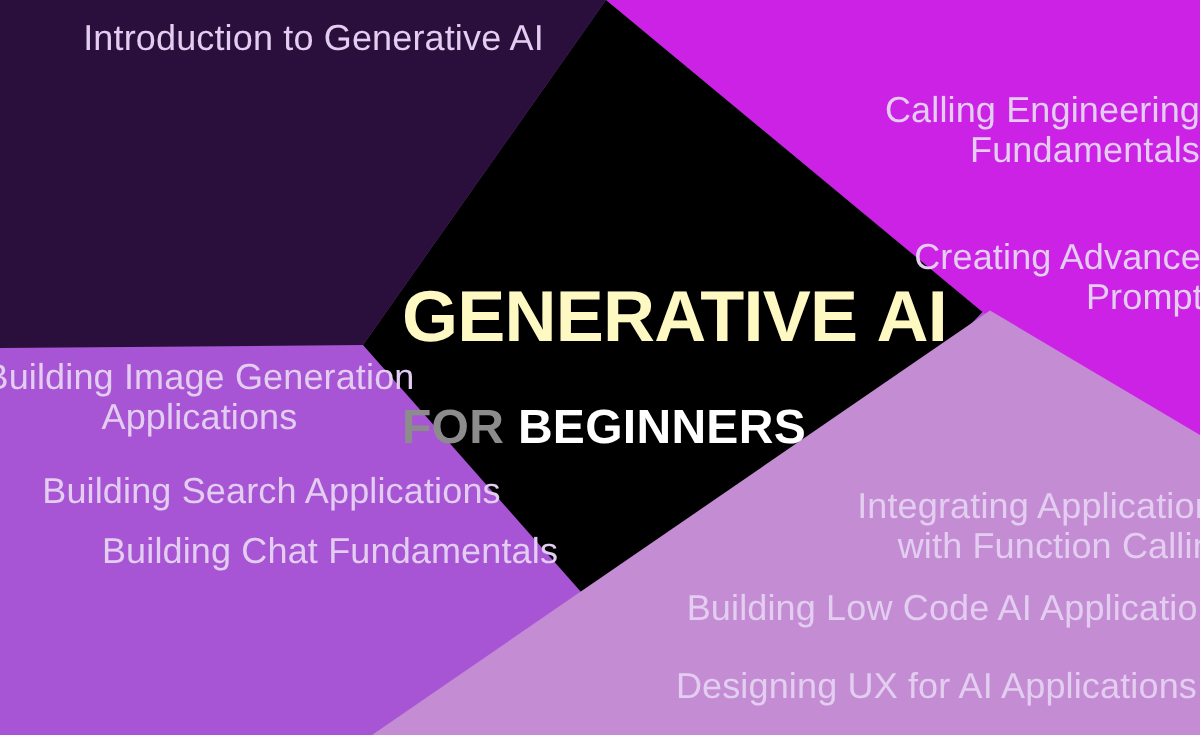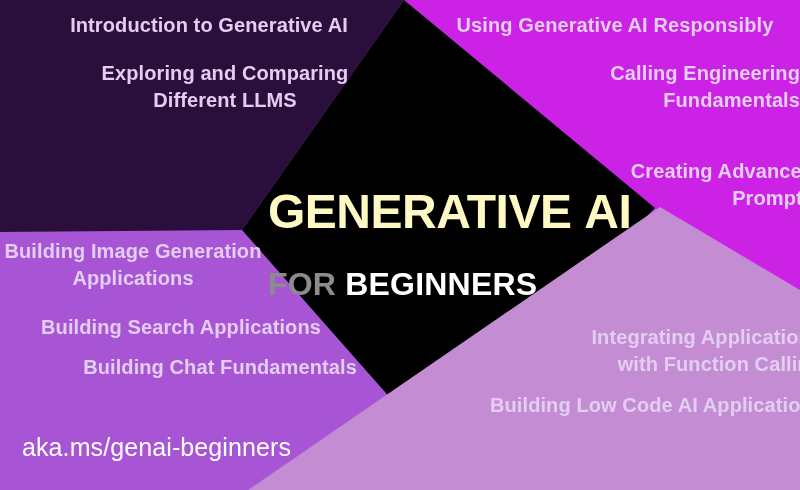--- a/index.html
+++ b/index.html
@@ -30,23 +30,23 @@
     width: 800px;
     height: 490px;
     pointer-events: none;
   }
   .layer > * { pointer-events: auto; }
 
   
   .module {
     position: absolute;
     color: #e3cdf0;
-    font-size: 20px;
+    font-size: 24px;
     line-height: 27px;
-    font-weight: 700;
+    font-weight: 400;
     letter-spacing: 0.1px;
     white-space: pre-line;
     text-align: center;
   }
   .module.right-align { text-align: right; }
 
   
   #wordmark {
     position: absolute;
     left: 268px;
@@ -98,45 +98,42 @@
     <polygon points="0,0 404,0 242,230 0,232" fill="#2a0f3d"></polygon>
     <polygon points="404,0 800,0 800,292 655,208" fill="#cc22e6"></polygon>
     <polygon points="404,0 655,208 430,443 242,230" fill="#000000"></polygon>
     <polygon points="660,207 800,290 800,490 248,490" fill="#c48dd3"></polygon>
   </svg>
 
   <div class="layer">
 
     <div class="module" style="left:44px; top:12px; width:330px;">Introduction to Generative AI</div>
 
-    <div class="module" style="left:60px; top:60px; width:330px;">Exploring and Comparing
-Different LLMS</div>
 
-    <div class="module" style="left:440px; top:12px; width:350px;">Using Generative AI Responsibly</div>
 
     <div class="module right-align" style="left:430px; top:60px; width:370px;">Calling Engineering
 Fundamentals</div>
 
     <div class="module right-align" style="left:430px; top:158px; width:384px;">Creating Advanced
 Prompts</div>
 
     <div class="module" style="left:-12px; top:238px; width:290px;">Building Image Generation
 Applications</div>
 
     <div class="module" style="left:22px; top:314px; width:318px;">Building Search Applications</div>
 
     <div class="module" style="left:60px; top:354px; width:320px;">Building Chat Fundamentals</div>
 
     <div class="module right-align" style="left:430px; top:324px; width:392px;">Integrating Applications
 with Function Calling</div>
 
     <div class="module right-align" style="left:430px; top:392px; width:394px;">Building Low Code AI Applications</div>
 
+    <div class="module right-align" style="left:420px; top:444px; width:378px;">Designing UX for AI Applications</div>
 
     <div id="wordmark">
       <div id="title-line"><span class="word-white">GENERATIVE</span><span>&nbsp;</span><span class="word-grey">AI</span></div>
       <div id="subtitle-line"><span class="word-grey">FOR</span><span>&nbsp;</span><span class="word-white">BEGINNERS</span></div>
     </div>
 
-    <a id="aka-link" href="#">aka.ms/genai-beginners</a>
 
   </div>
 </div>
 
 </body></html>

